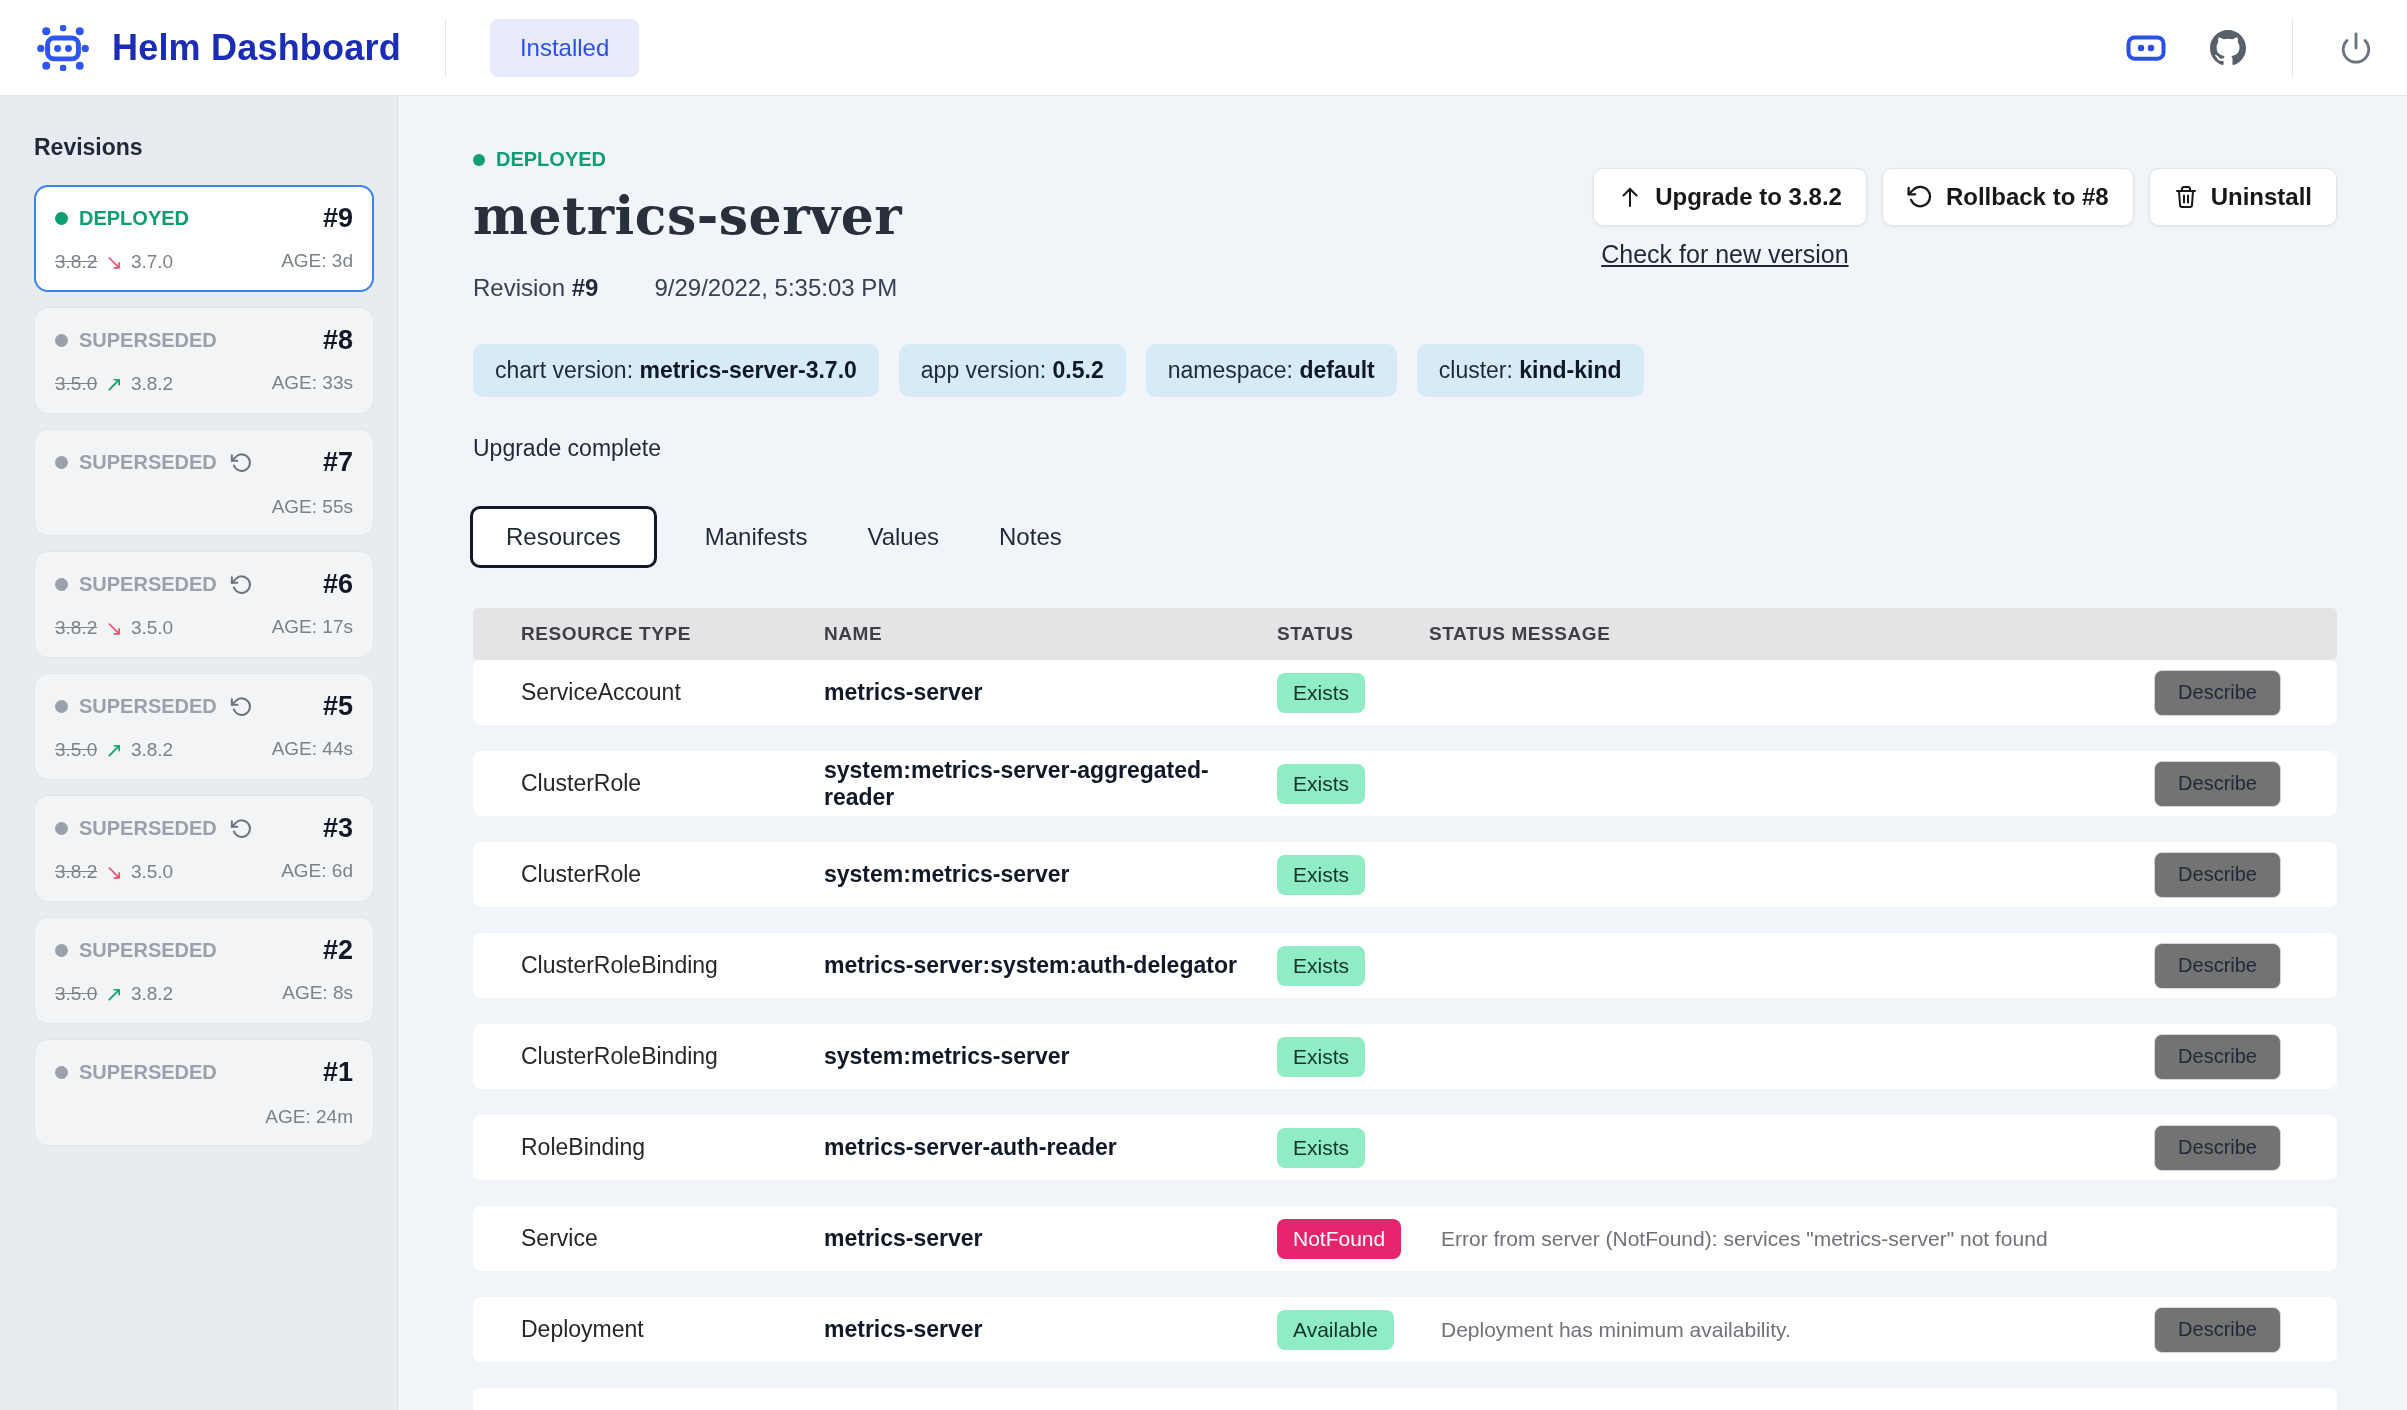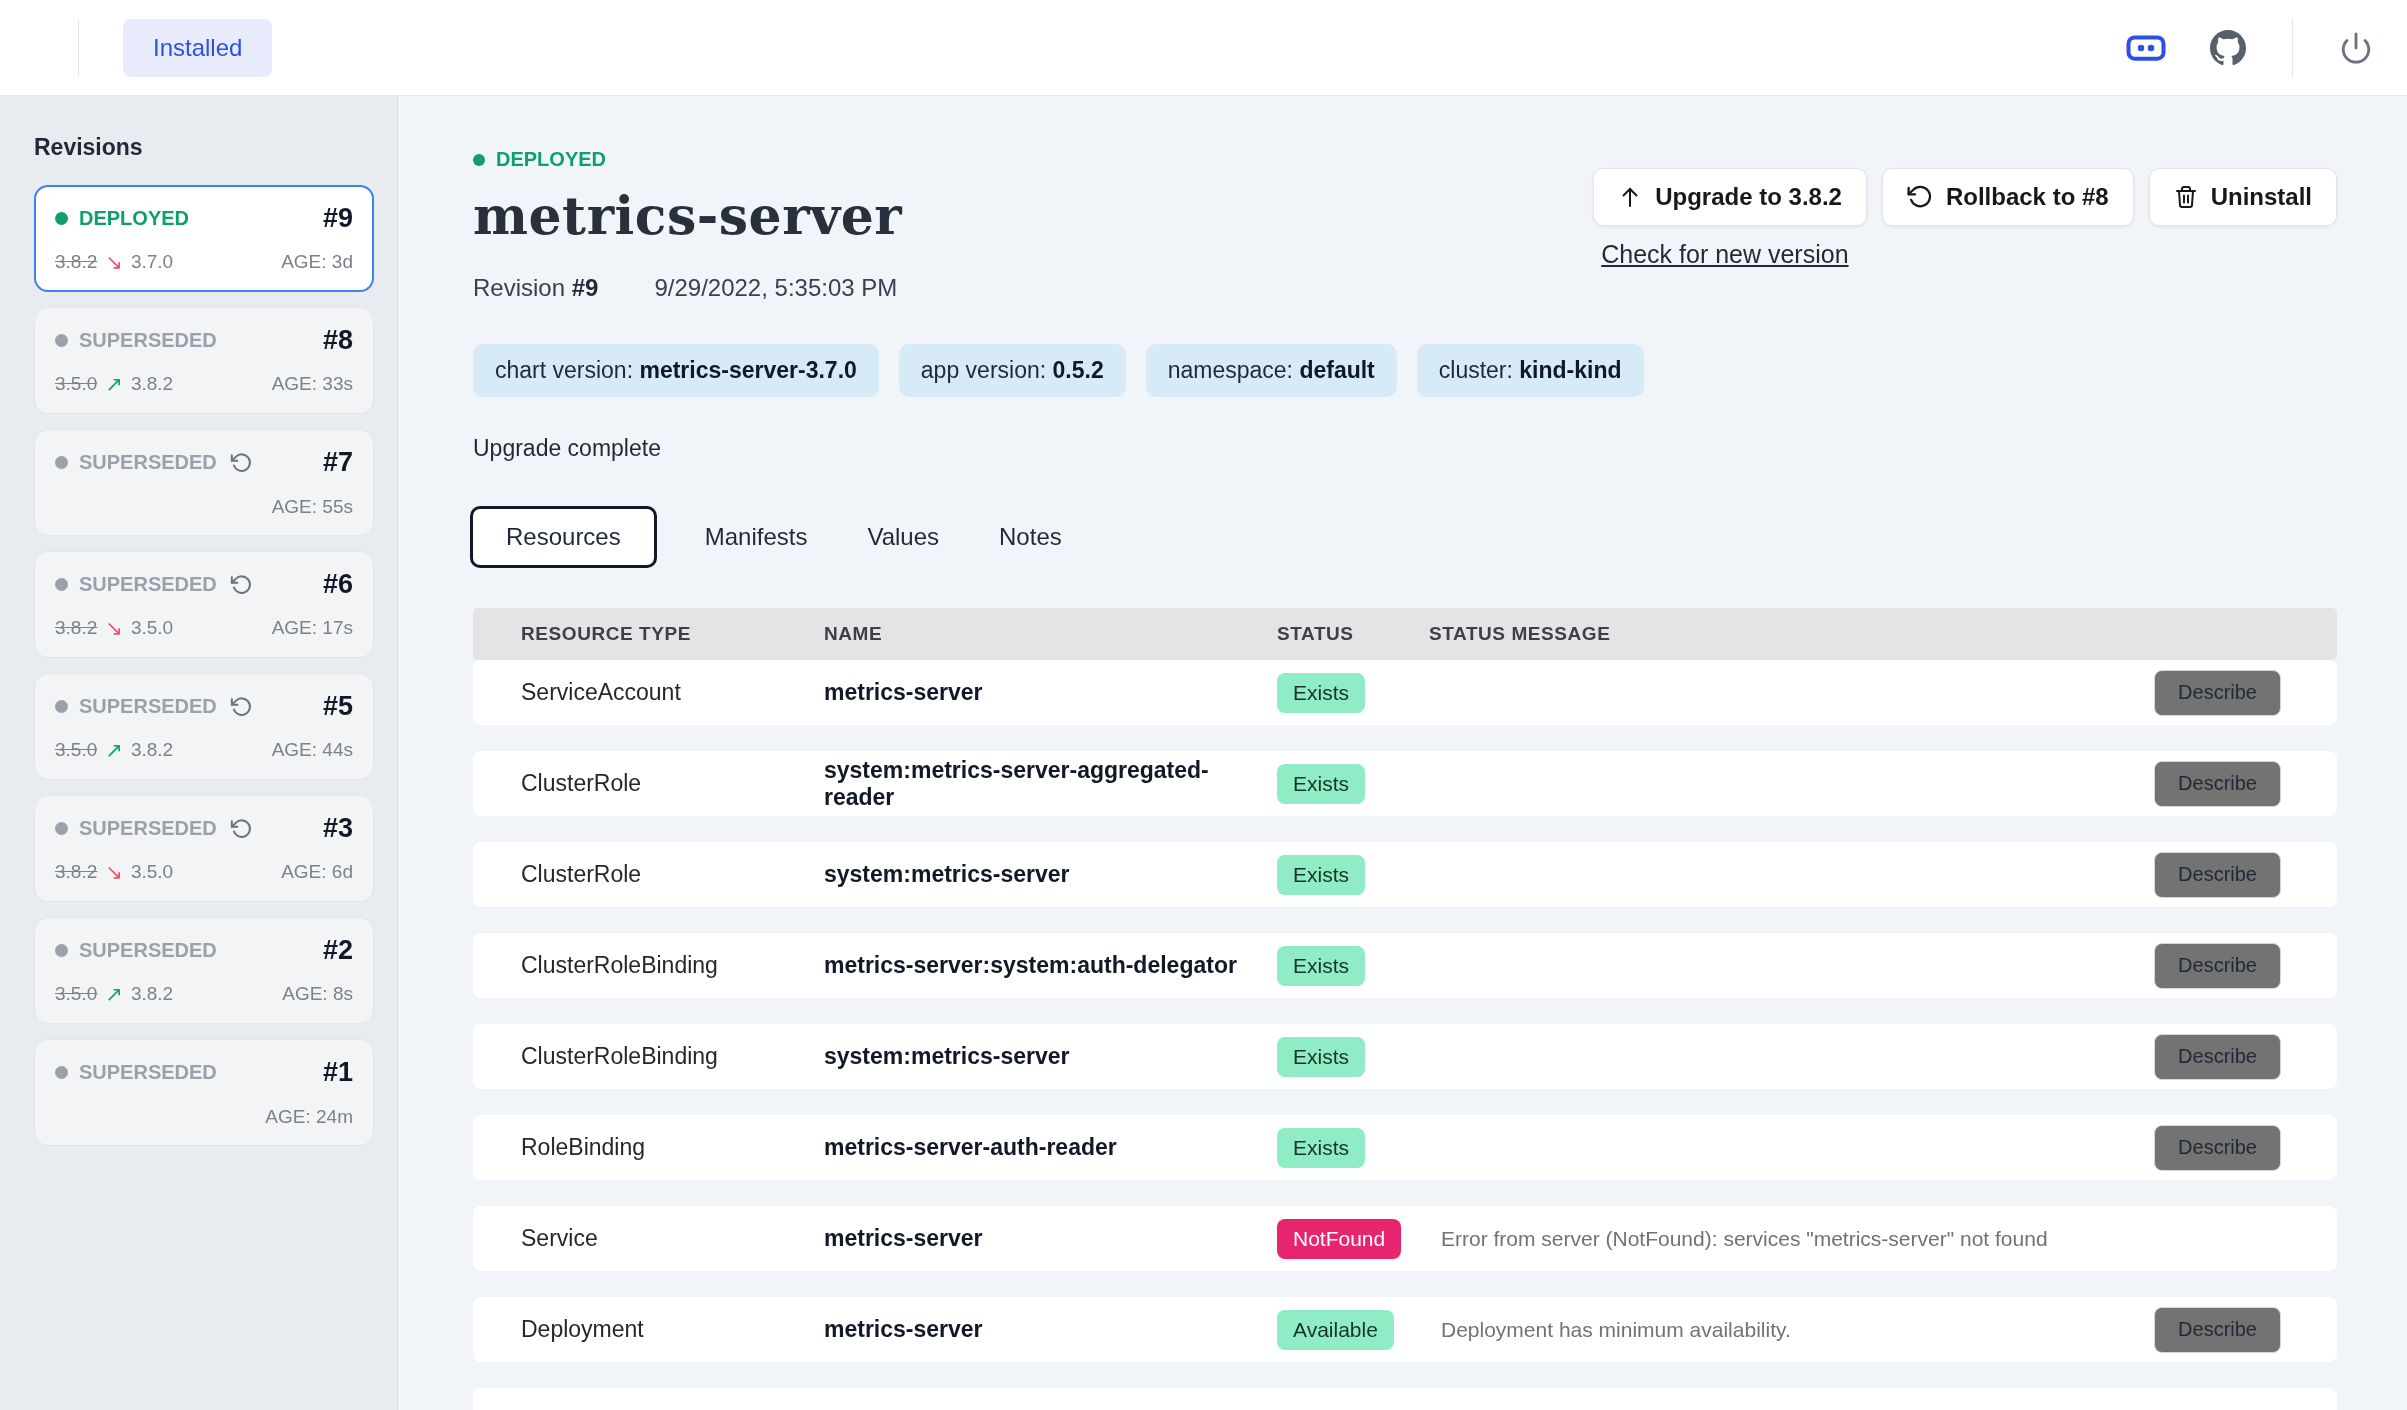--- a/index.html
+++ b/index.html
@@ -30,21 +30,21 @@
     display:flex; flex-direction:column; justify-content:space-between; cursor:pointer; }
   .rev-card.selected { background:#fff; border:2px solid #3b82f6; padding:16px 19px; }
   .rev-top { display:flex; justify-content:space-between; align-items:center; }
   .rev-status { display:flex; align-items:center; gap:11px; font-size:20px; font-weight:bold; }
   .dot { width:13px; height:13px; border-radius:50%; flex-shrink:0; }
   .green  .rev-status-label { color:#0e9f6e; } .green  .dot { background:#0e9f6e; }
   .gray   .rev-status-label { color:#9aa1ab; } .gray   .dot { background:#9aa1ab; }
   .pink   .rev-status-label { color:#f02480; } .pink   .dot { background:#f02480; }
   .rev-rollback-icon { color:#6b7280; display:flex; margin-left:2px; }
   .rev-num { font-size:27px; font-weight:bold; color:#111827; }
-  .rev-bottom { display:flex; align-items:center; font-size:19px; color:#7b8289; }
+  .rev-bottom { display:flex; font-size:19px; color:#7b8289; }
   .rev-versions { display:flex; align-items:center; gap:8px; }
   .rev-old { text-decoration:line-through; }
   .arrow { font-size:21px; font-family:"DejaVu Sans",sans-serif; }
   .arrow.up { color:#0fa573; } .arrow.down { color:#f0506e; }
   .rev-age { margin-left:auto; }
 
   
   .main { flex:1; position:relative; padding:52px 70px 0 75px; }
   .deployed-line { display:flex; align-items:center; gap:11px;
     font-size:20px; font-weight:bold; color:#0e9f6e; }
@@ -92,20 +92,38 @@
   .cell-msg { font-size:21px; color:#71717a; padding-left:12px; white-space:nowrap;
     overflow:hidden; }
   .describe-btn { justify-self:end; background:#737373; border:1px solid #d6d6db;
     border-radius:8px; height:46px; padding:0 23px; font-size:20px; font-weight:500;
     color:#1f2937; cursor:pointer; font-family:inherit; }
 </style>
 </head>
 <body>
 
 <div class="navbar">
+  <div class="brand">
+    <span style="display:flex;">
+      <svg width="58" height="58" viewBox="0 0 64 64" fill="#2f55f2">
+        <rect x="15" y="21" width="34" height="23" rx="7" fill="none" stroke="#2f55f2" stroke-width="5.5"></rect>
+        <circle cx="26" cy="32.5" r="3.8"></circle>
+          <circle cx="38" cy="32.5" r="3.8"></circle>
+        <rect x="28.6" y="6.5" width="7" height="7" rx="2.4"></rect>
+        <rect x="28.6" y="50.5" width="7" height="7" rx="2.4"></rect>
+        <circle cx="7.5" cy="32.5" r="4"></circle>
+          <circle cx="56.5" cy="32.5" r="4"></circle>
+        <circle cx="13.5" cy="13.5" r="4.4"></circle>
+          <circle cx="50.5" cy="13.5" r="4.4"></circle>
+        <circle cx="13.5" cy="51.5" r="4.4"></circle>
+          <circle cx="50.5" cy="51.5" r="4.4"></circle>
+      </svg>
+    </span>
+    <span class="brand-title">Helm Dashboard</span>
+  </div>
   <div class="nav-divider"></div>
   <div class="nav-tab">Installed</div>
   <div class="nav-right">
     <span class="icon-btn">
       <svg width="40" height="32" viewBox="0 0 32 24" fill="none">
         <rect x="2" y="3.5" width="28" height="17" rx="5" stroke="#2b50e8" stroke-width="3.2"></rect>
         <circle cx="12" cy="12" r="2.6" fill="#2b50e8"></circle>
           <circle cx="20" cy="12" r="2.6" fill="#2b50e8"></circle>
       </svg>
     </span>

